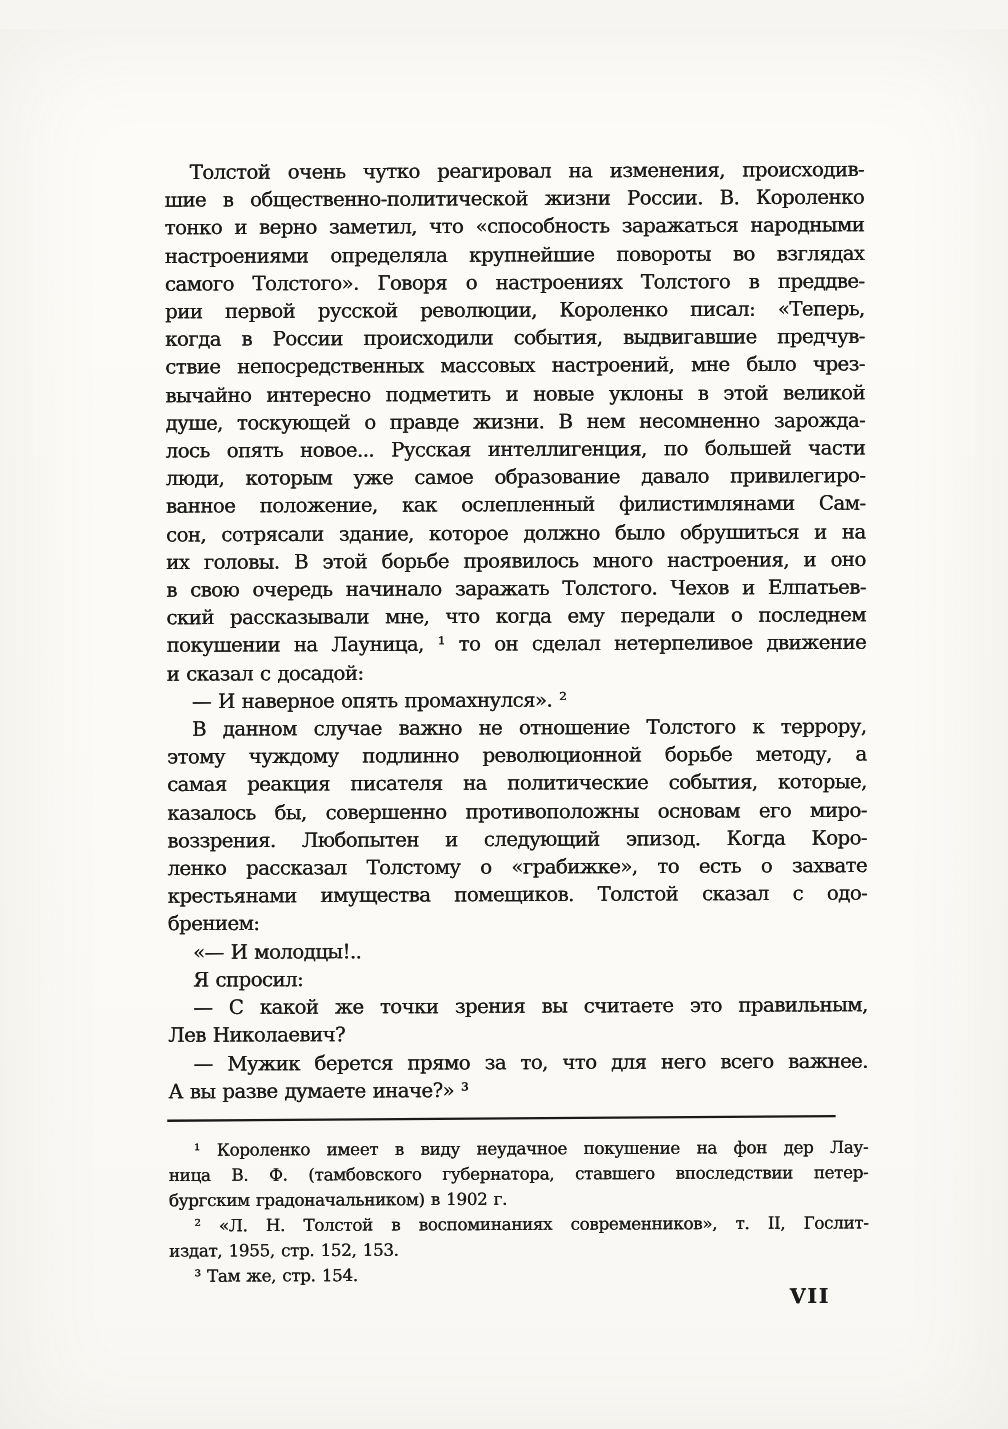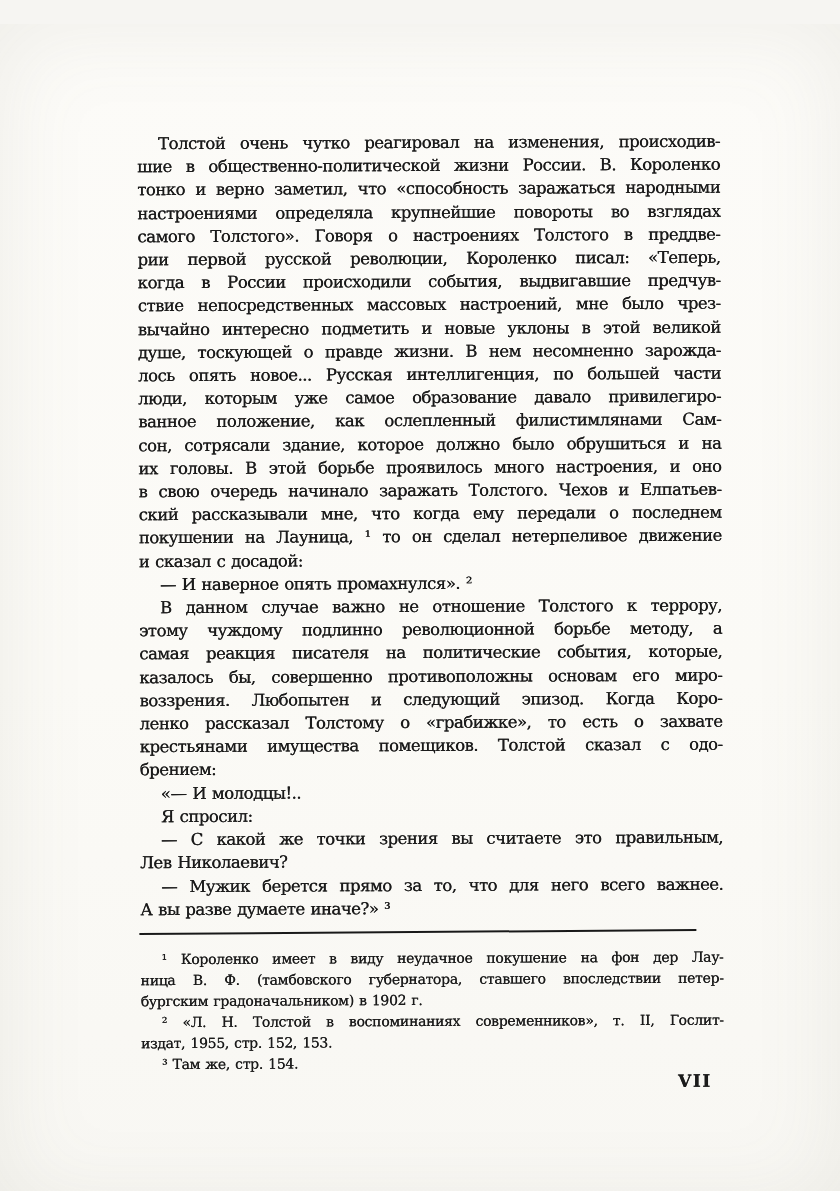--- a/index.html
+++ b/index.html
@@ -65,21 +65,21 @@
     position: absolute;
     left: 138px;
     top: 907px;
     width: 557px;
     height: 2px;
     background: #191919;
     transform: rotate(-0.15deg);
   }
   .folio {
     position: absolute;
-    left: 676px;
+    left: 656px;
     top: 1048px;
     font-size: 17px;
     font-weight: bold;
     letter-spacing: 1.5px;
     text-shadow: 0.3px 0 0 currentColor;
   }
 </style>
 </head>
 <body>
 

